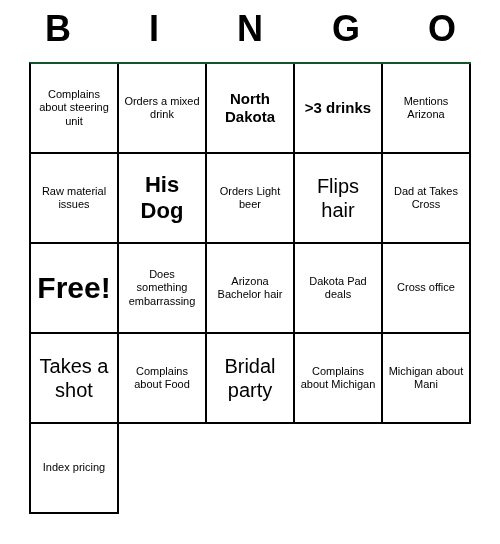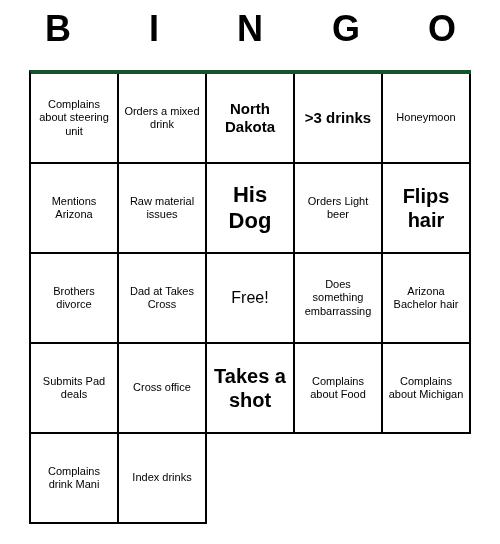--- a/index.html
+++ b/index.html
@@ -22,80 +22,79 @@
     .bingo-header-letter {
       font-size: 36px;
       font-weight: bold;
       width: 88px;
       text-align: center;
     }
     .bingo-grid {
       display: grid;
       grid-template-columns: repeat(5, 88px);
       grid-template-rows: repeat(5, 90px);
-      border-top: 4px solid #14532d;
+      border-top: 2px solid #14532d;
       border-left: 2px solid #000;
-      margin: 16px auto;
+      margin: 8px auto;
     }
     .bingo-cell {
       border-right: 2px solid #000;
       border-bottom: 2px solid #000;
       display: flex;
       align-items: center;
       justify-content: center;
       text-align: center;
       padding: 4px;
       font-size: 11px;
       line-height: 1.2;
     }
     .bingo-cell.large-text {
       font-size: 20px;
-      font-weight: bold;
+      font-weight: normal;
     }
     .bingo-cell.xlarge-text {
       font-size: 22px;
       font-weight: bold;
     }
     .bingo-cell.medium-text {
       font-size: 15px;
       font-weight: bold;
     }
     .bingo-cell.free {
-      font-size: 16px;
-      font-weight: normal;
+      font-size: 30px;
+      font-weight: bold;
       text-align: center;
     }
   </style>
 </head>
 <body>
 
 <div class="bingo-header">
   <span class="bingo-header-letter">B</span>
   <span class="bingo-header-letter">I</span>
   <span class="bingo-header-letter">N</span>
   <span class="bingo-header-letter">G</span>
   <span class="bingo-header-letter">O</span>
 </div>
 
 <div class="bingo-grid" id="bingo-grid">
 <div class="bingo-cell">Complains about steering unit</div>
     <div class="bingo-cell">Orders a mixed drink</div>
     <div class="bingo-cell medium-text">North Dakota</div>
     <div class="bingo-cell medium-text">&gt;3 drinks</div>
-    <div class="bingo-cell">Honeymoon</div>
     <div class="bingo-cell">Mentions Arizona</div>
     <div class="bingo-cell">Raw material issues</div>
     <div class="bingo-cell xlarge-text">His Dog</div>
     <div class="bingo-cell">Orders Light beer</div>
     <div class="bingo-cell large-text">Flips hair</div>
-    <div class="bingo-cell">Brothers divorce</div>
     <div class="bingo-cell">Dad at Takes Cross</div>
     <div class="bingo-cell free">Free!</div>
     <div class="bingo-cell">Does something embarrassing</div>
     <div class="bingo-cell">Arizona Bachelor hair</div>
-    <div class="bingo-cell">Submits Pad deals</div>
+    <div class="bingo-cell">Dakota Pad deals</div>
     <div class="bingo-cell">Cross office</div>
     <div class="bingo-cell large-text">Takes a shot</div>
     <div class="bingo-cell">Complains about Food</div>
+    <div class="bingo-cell large-text">Bridal party</div>
     <div class="bingo-cell">Complains about Michigan</div>
-    <div class="bingo-cell">Complains drink Mani</div>
-    <div class="bingo-cell">Index drinks</div>
+    <div class="bingo-cell">Michigan about Mani</div>
+    <div class="bingo-cell">Index pricing</div>
   </div>
 
 </body></html>

